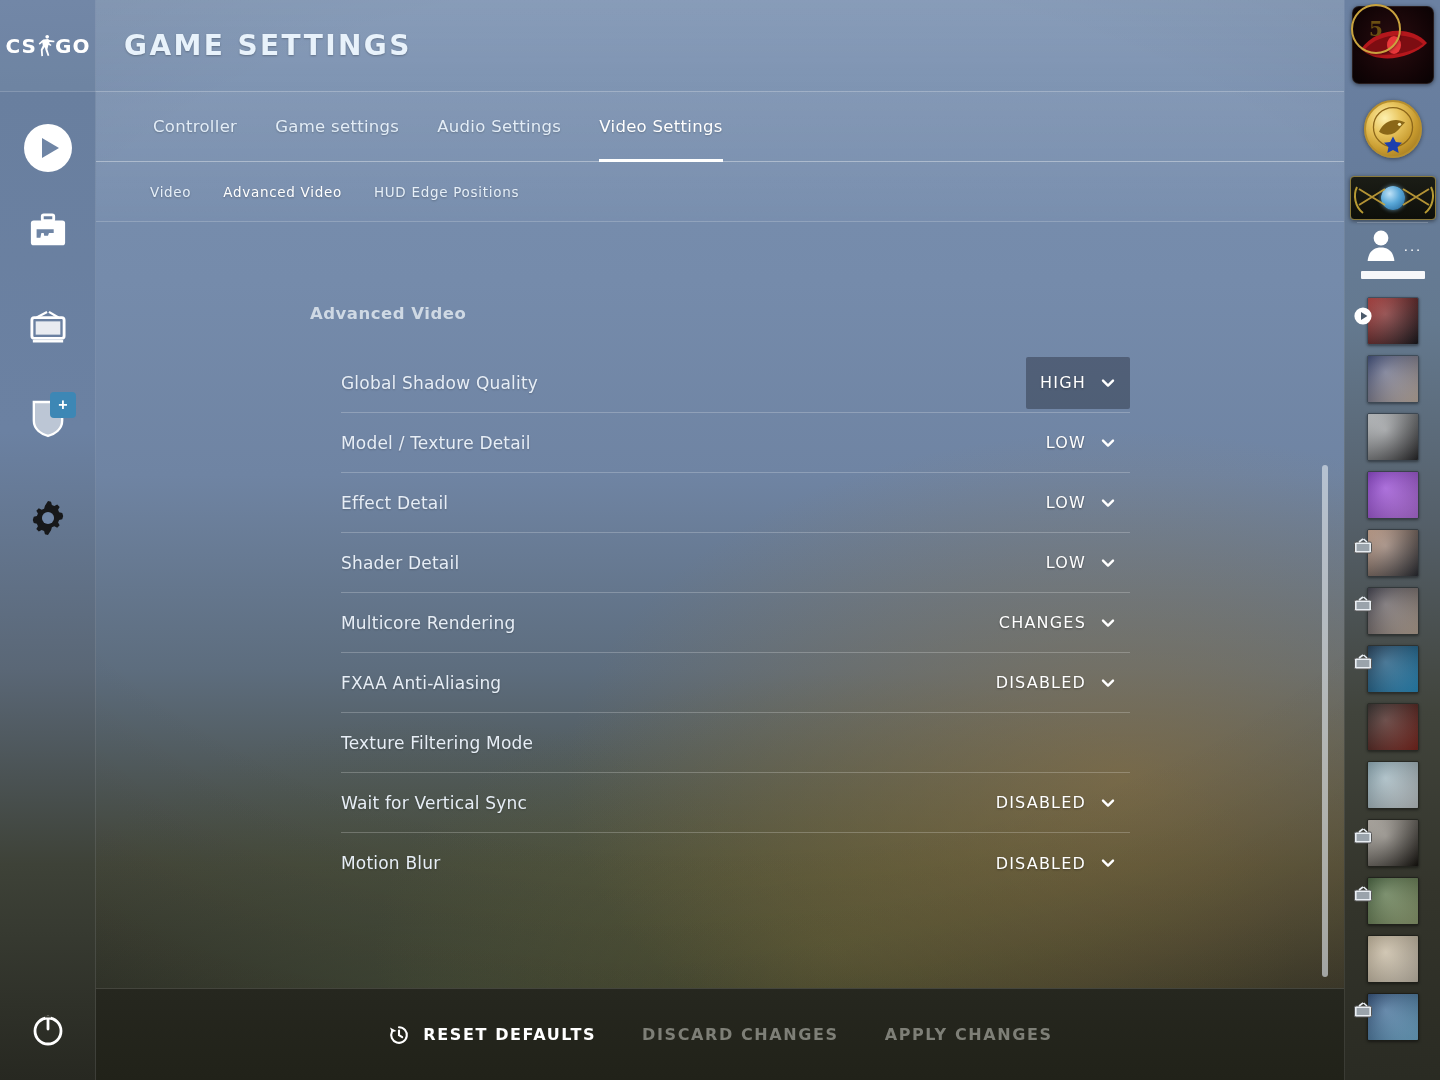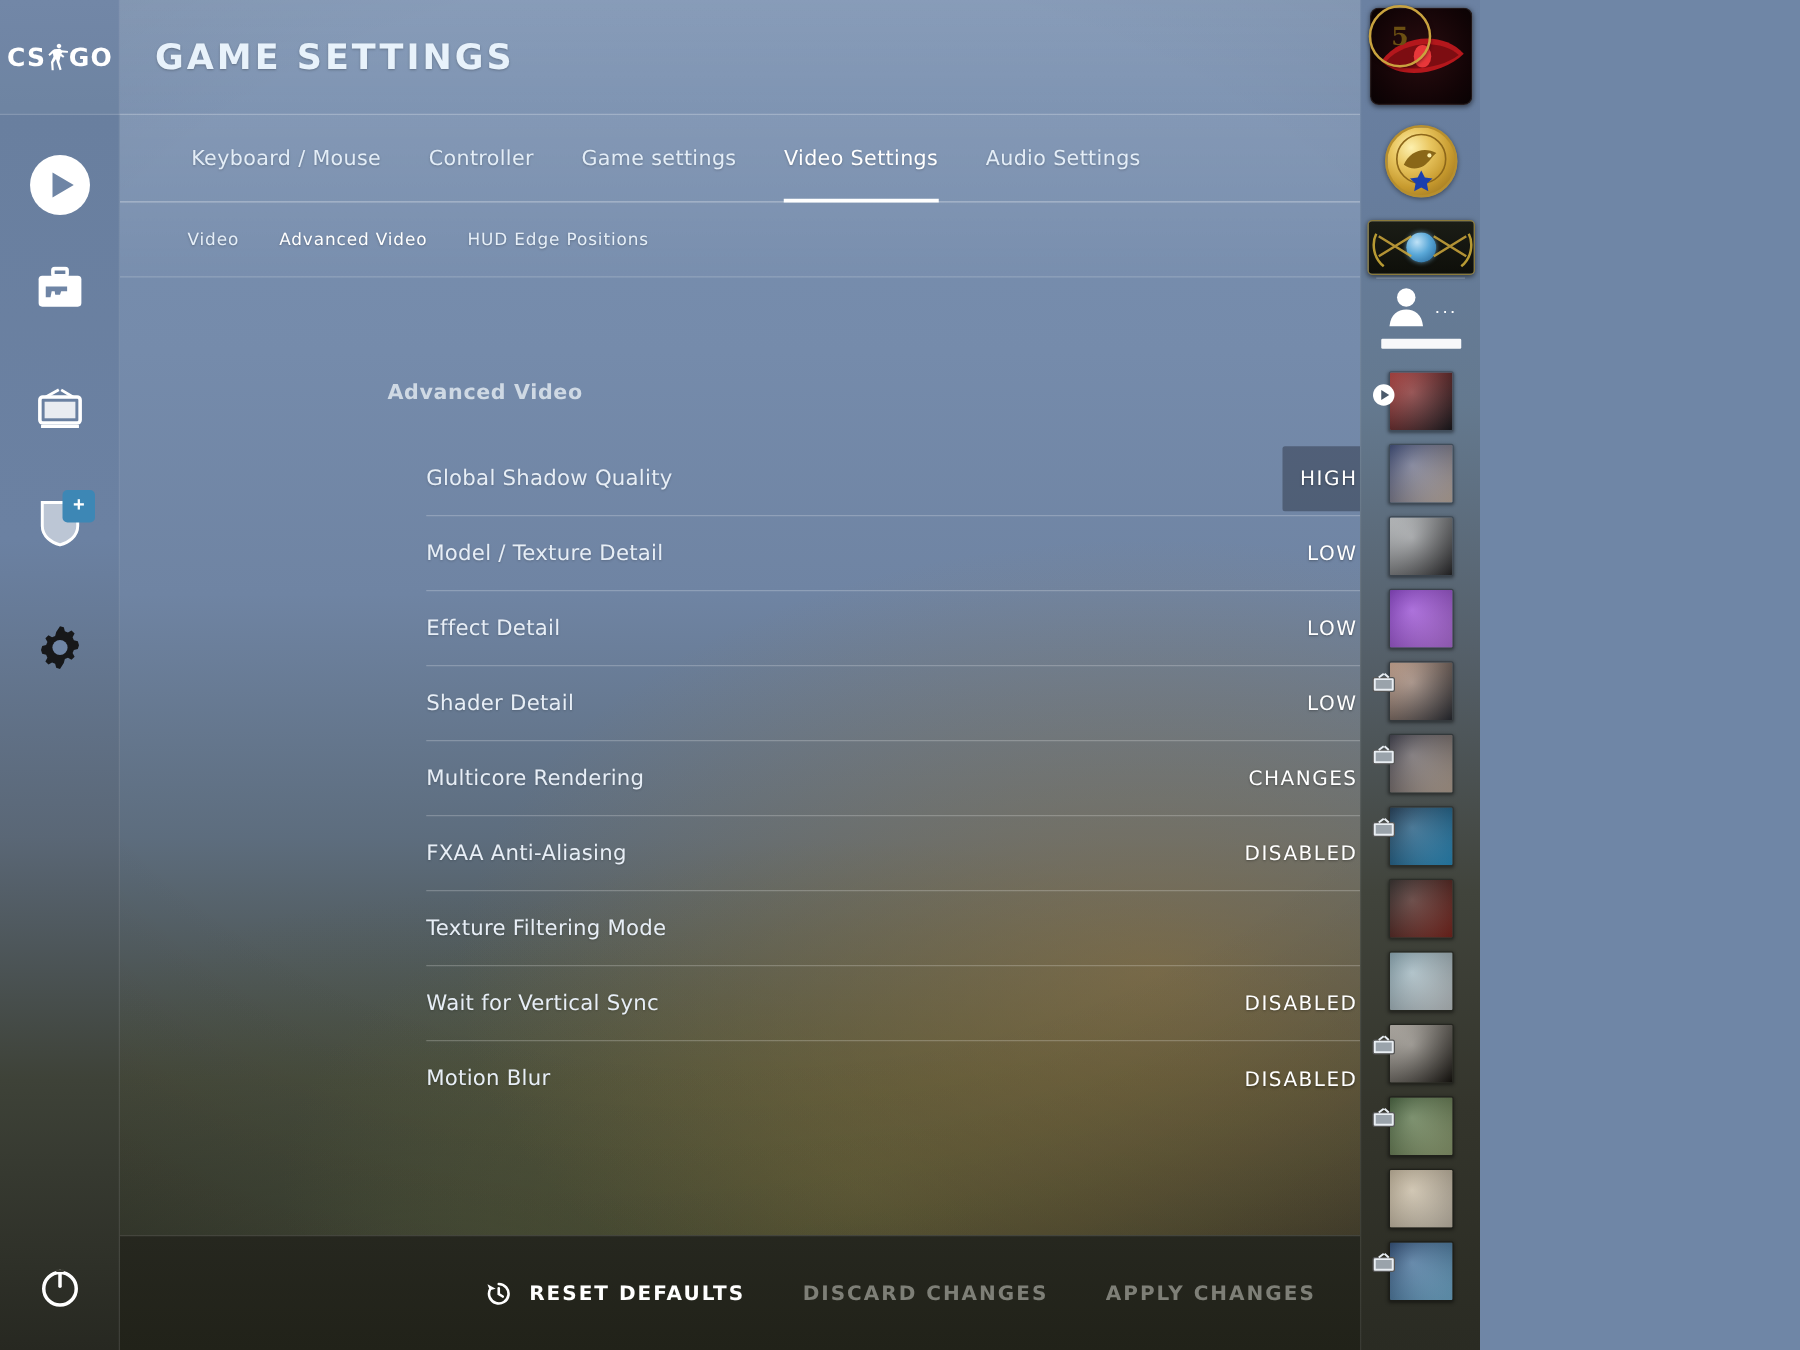--- a/index.html
+++ b/index.html
@@ -1,21 +1,21 @@
 <!DOCTYPE html>
 <html><head>
 <meta charset="utf-8">
 <style>
   * { margin:0; padding:0; box-sizing:border-box; }
   html,body{
     width:1440px; height:1080px; overflow:hidden;
     font-family:"Liberation Sans", sans-serif;
     background:#6f86a6;
   }
-  #app{ position:relative; width:1184px; height:1080px; overflow:hidden; }
+  #app{ position:relative; width:1440px; height:1080px; overflow:hidden; }
 
   
   .bg-base{
     position:absolute; inset:0;
     background:
       radial-gradient(900px 560px at 78% 72%, rgba(150,118,62,0.55) 0%, rgba(150,118,62,0.0) 62%),
       radial-gradient(700px 420px at 58% 88%, rgba(104,104,58,0.55) 0%, rgba(104,104,58,0.0) 66%),
       radial-gradient(620px 460px at 30% 96%, rgba(78,88,64,0.6) 0%, rgba(78,88,64,0.0) 70%),
       linear-gradient(180deg,#7990b0 0%, #758bab 26%, #6f84a3 44%, #5d6d7e 62%, #45483b 80%, #2c2d25 94%, #23241d 100%);
   }
@@ -341,25 +341,24 @@
         </svg>
       </span>
     </div>
   </div>
 
   <div class="header">
     <div class="page-title">GAME SETTINGS</div>
   </div>
 
   <div class="tabbar">
-    <div class="tab">Keyboard / Mouse</div>
     <div class="tab">Controller</div>
     <div class="tab">Game settings</div>
+    <div class="tab">Audio Settings</div>
     <div class="tab active">Video Settings</div>
-    <div class="tab">Audio Settings</div>
   </div>
 
   <div class="subtabbar">
     <div class="subtab">Video</div>
     <div class="subtab active">Advanced Video</div>
     <div class="subtab">HUD Edge Positions</div>
   </div>
 
   <div class="content">
     <div class="section-title">Advanced Video</div>

